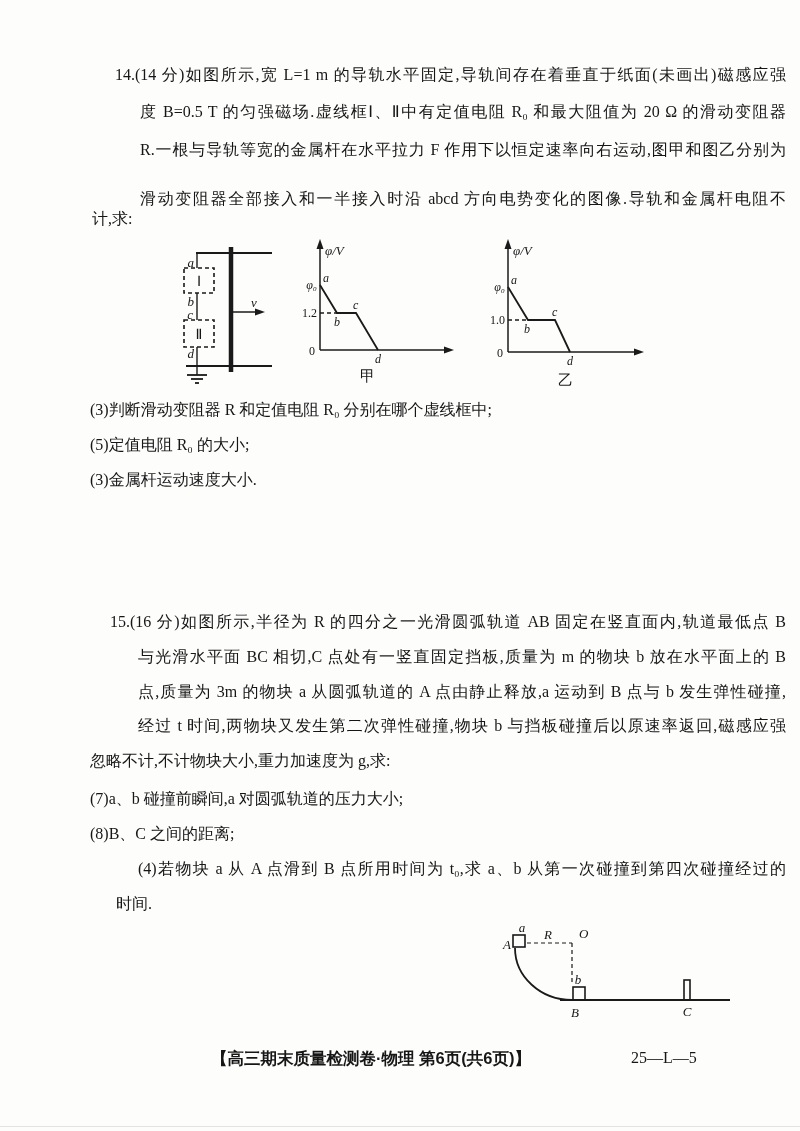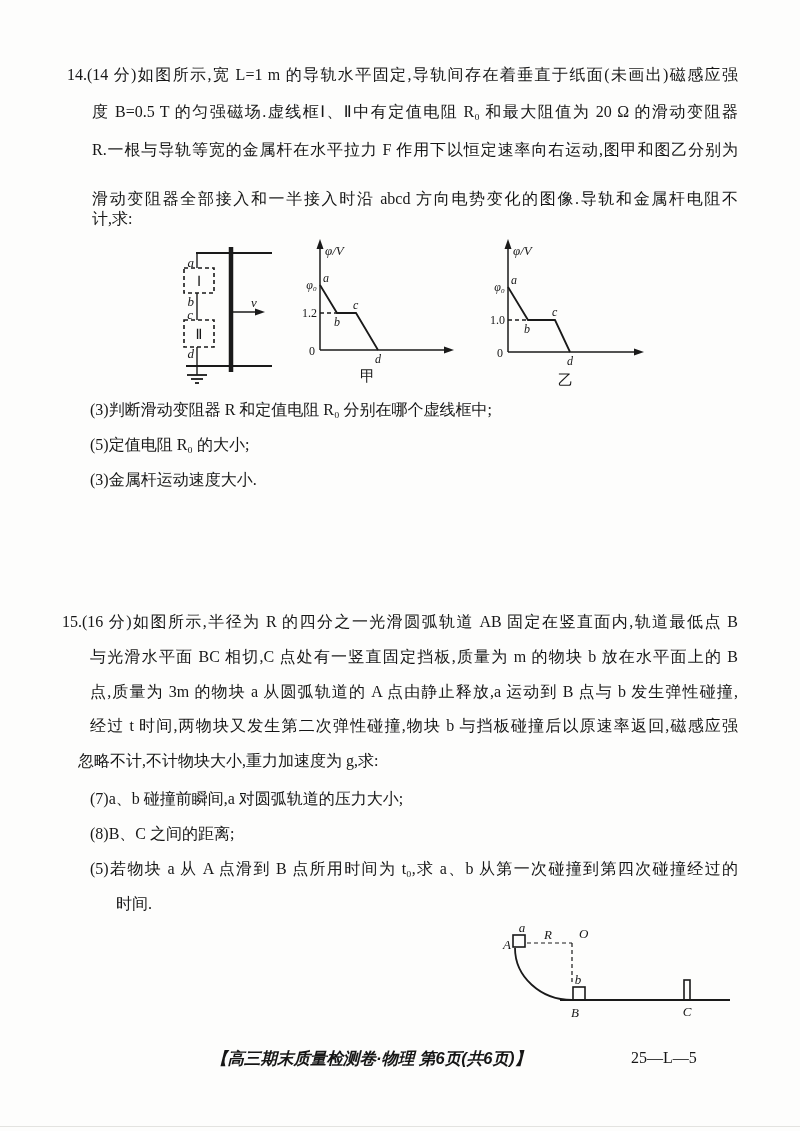--- a/index.html
+++ b/index.html
@@ -2,27 +2,27 @@
 <html><head>
 <meta charset="utf-8">
 <style>
   html,body{margin:0;padding:0;}
   body{
     width:800px;height:1131px;position:relative;background:#fdfdfc;
     font-family:"Liberation Serif", serif;color:#161616;overflow:hidden;
   }
   .page-edge{position:absolute;left:0;right:0;bottom:4px;height:1px;background:#e3e3e0;}
   .tline{position:absolute;font-size:16px;line-height:22px;height:23px;overflow:hidden;white-space:nowrap;}
-  .just{white-space:normal;text-align:justify;text-align-last:justify;}
+  .just{white-space:normal;text-align:justify;text-align-last:justify;margin-left:48px;}
   .fig{position:absolute;}
   svg text{font-family:"Liberation Serif", serif;fill:#161616;}
   svg .var{font-style:italic;}
   svg line, svg polyline, svg path, svg rect{stroke:#1a1a1a;fill:none;}
   .footer-center{position:absolute;left:211px;top:1048px;font-size:16.5px;font-weight:700;
-    font-family:"Liberation Sans", sans-serif;white-space:nowrap;font-style:italic;}
+    font-family:"Liberation Sans", sans-serif;white-space:nowrap;}
   .footer-code{position:absolute;left:631px;top:1049px;font-size:16px;width:67px;
     overflow:hidden;white-space:nowrap;font-family:Liberation Serif, serif;}
 </style>
 </head>
 <body>
 
 <div>
   <div class="tline just" style="top:64px;left:67px;width:671px">14.(14 分)如图所示,宽 L=1 m 的导轨水平固定,导轨间存在着垂直于纸面(未画出)磁感应强</div>
   <div class="tline just" style="top:101px;left:92px;width:646px">度 B=0.5 T 的匀强磁场.虚线框Ⅰ、Ⅱ中有定值电阻 R₀ 和最大阻值为 20 Ω 的滑动变阻器</div>
   <div class="tline just" style="top:139px;left:92px;width:646px">R.一根与导轨等宽的金属杆在水平拉力 F 作用下以恒定速率向右运动,图甲和图乙分别为</div>
@@ -96,25 +96,25 @@
   <div class="tline" style="top:399px;left:90px;width:648px">(3)判断滑动变阻器 R 和定值电阻 R₀ 分别在哪个虚线框中;</div>
   <div class="tline" style="top:434px;left:90px;width:648px">(5)定值电阻 R₀ 的大小;</div>
   <div class="tline" style="top:469px;left:90px;width:648px">(3)金属杆运动速度大小.</div>
 </div>
 
 <div>
   <div class="tline just" style="top:611px;left:62px;width:676px">15.(16 分)如图所示,半径为 R 的四分之一光滑圆弧轨道 AB 固定在竖直面内,轨道最低点 B</div>
   <div class="tline just" style="top:646px;left:90px;width:648px">与光滑水平面 BC 相切,C 点处有一竖直固定挡板,质量为 m 的物块 b 放在水平面上的 B</div>
   <div class="tline just" style="top:681px;left:90px;width:648px">点,质量为 3m 的物块 a 从圆弧轨道的 A 点由静止释放,a 运动到 B 点与 b 发生弹性碰撞,</div>
   <div class="tline just" style="top:715px;left:90px;width:648px">经过 t 时间,两物块又发生第二次弹性碰撞,物块 b 与挡板碰撞后以原速率返回,磁感应强</div>
-  <div class="tline" style="top:750px;left:78px;width:648px">忽略不计,不计物块大小,重力加速度为 g,求:</div>
+  <div class="tline" style="top:750px;left:90px;width:648px">忽略不计,不计物块大小,重力加速度为 g,求:</div>
 
   <div class="tline" style="top:788px;left:90px;width:648px">(7)a、b 碰撞前瞬间,a 对圆弧轨道的压力大小;</div>
   <div class="tline" style="top:823px;left:90px;width:648px">(8)B、C 之间的距离;</div>
-  <div class="tline just" style="top:858px;left:90px;width:648px">(5)若物块 a 从 A 点滑到 B 点所用时间为 t₀,求 a、b 从第一次碰撞到第四次碰撞经过的</div>
+  <div class="tline just" style="top:858px;left:90px;width:648px">(4)若物块 a 从 A 点滑到 B 点所用时间为 t₀,求 a、b 从第一次碰撞到第四次碰撞经过的</div>
   <div class="tline" style="top:893px;left:116px;width:620px">时间.</div>
 
   <svg class="fig" style="left:478px;top:918px" width="290" height="108" viewBox="0 0 290 108">
     <line x1="82" y1="82" x2="252" y2="82" stroke-width="1.8"></line>
     <path d="M 37 30 A 57 52 0 0 0 94 82" stroke-width="1.8"></path>
     <rect x="35" y="17" width="12" height="12" stroke-width="1.6" fill="#fdfdfc"></rect>
     <line x1="49" y1="25" x2="94" y2="25" stroke-width="1.2" stroke-dasharray="4 3"></line>
     <line x1="94" y1="25" x2="94" y2="66" stroke-width="1.2" stroke-dasharray="4 3"></line>
     <rect x="95" y="69" width="12" height="13" stroke-width="1.6" fill="#fdfdfc"></rect>
     <rect x="206" y="62" width="6" height="20" stroke-width="1.6" fill="#fdfdfc"></rect>

